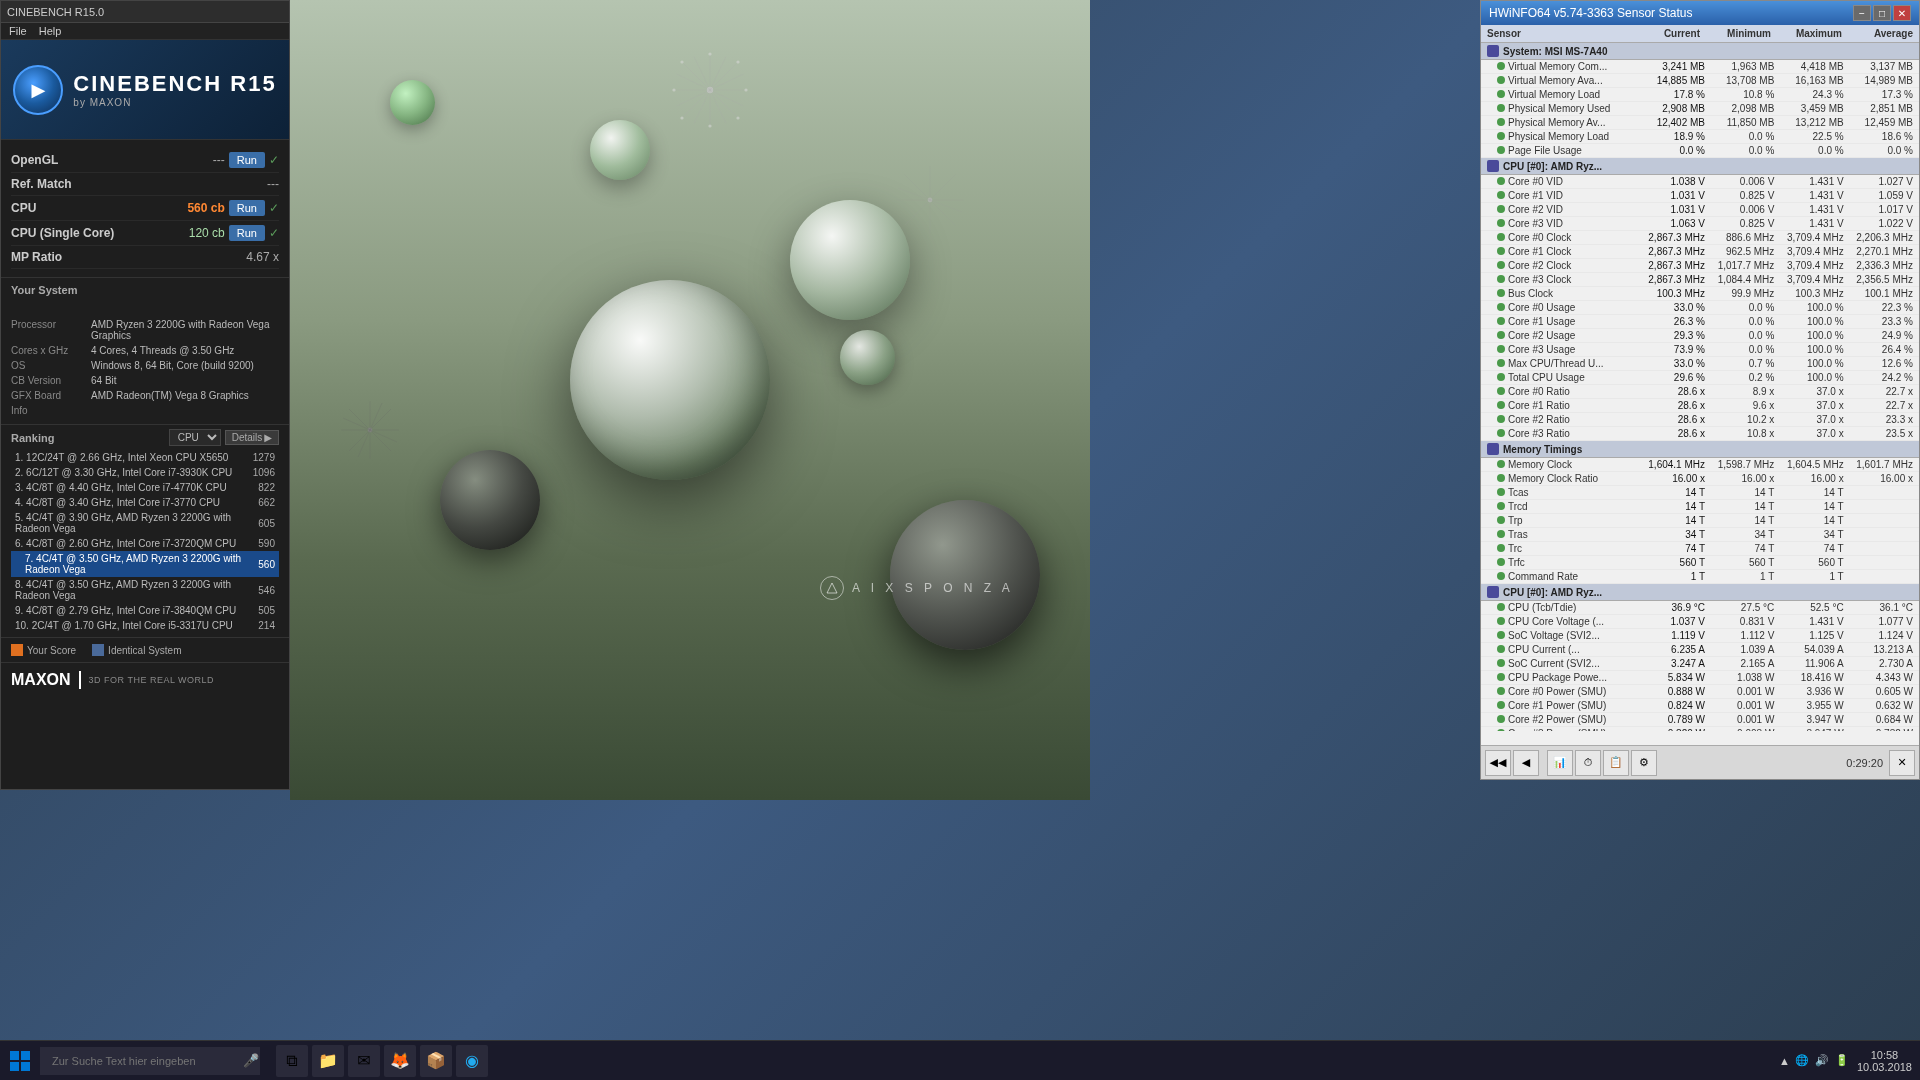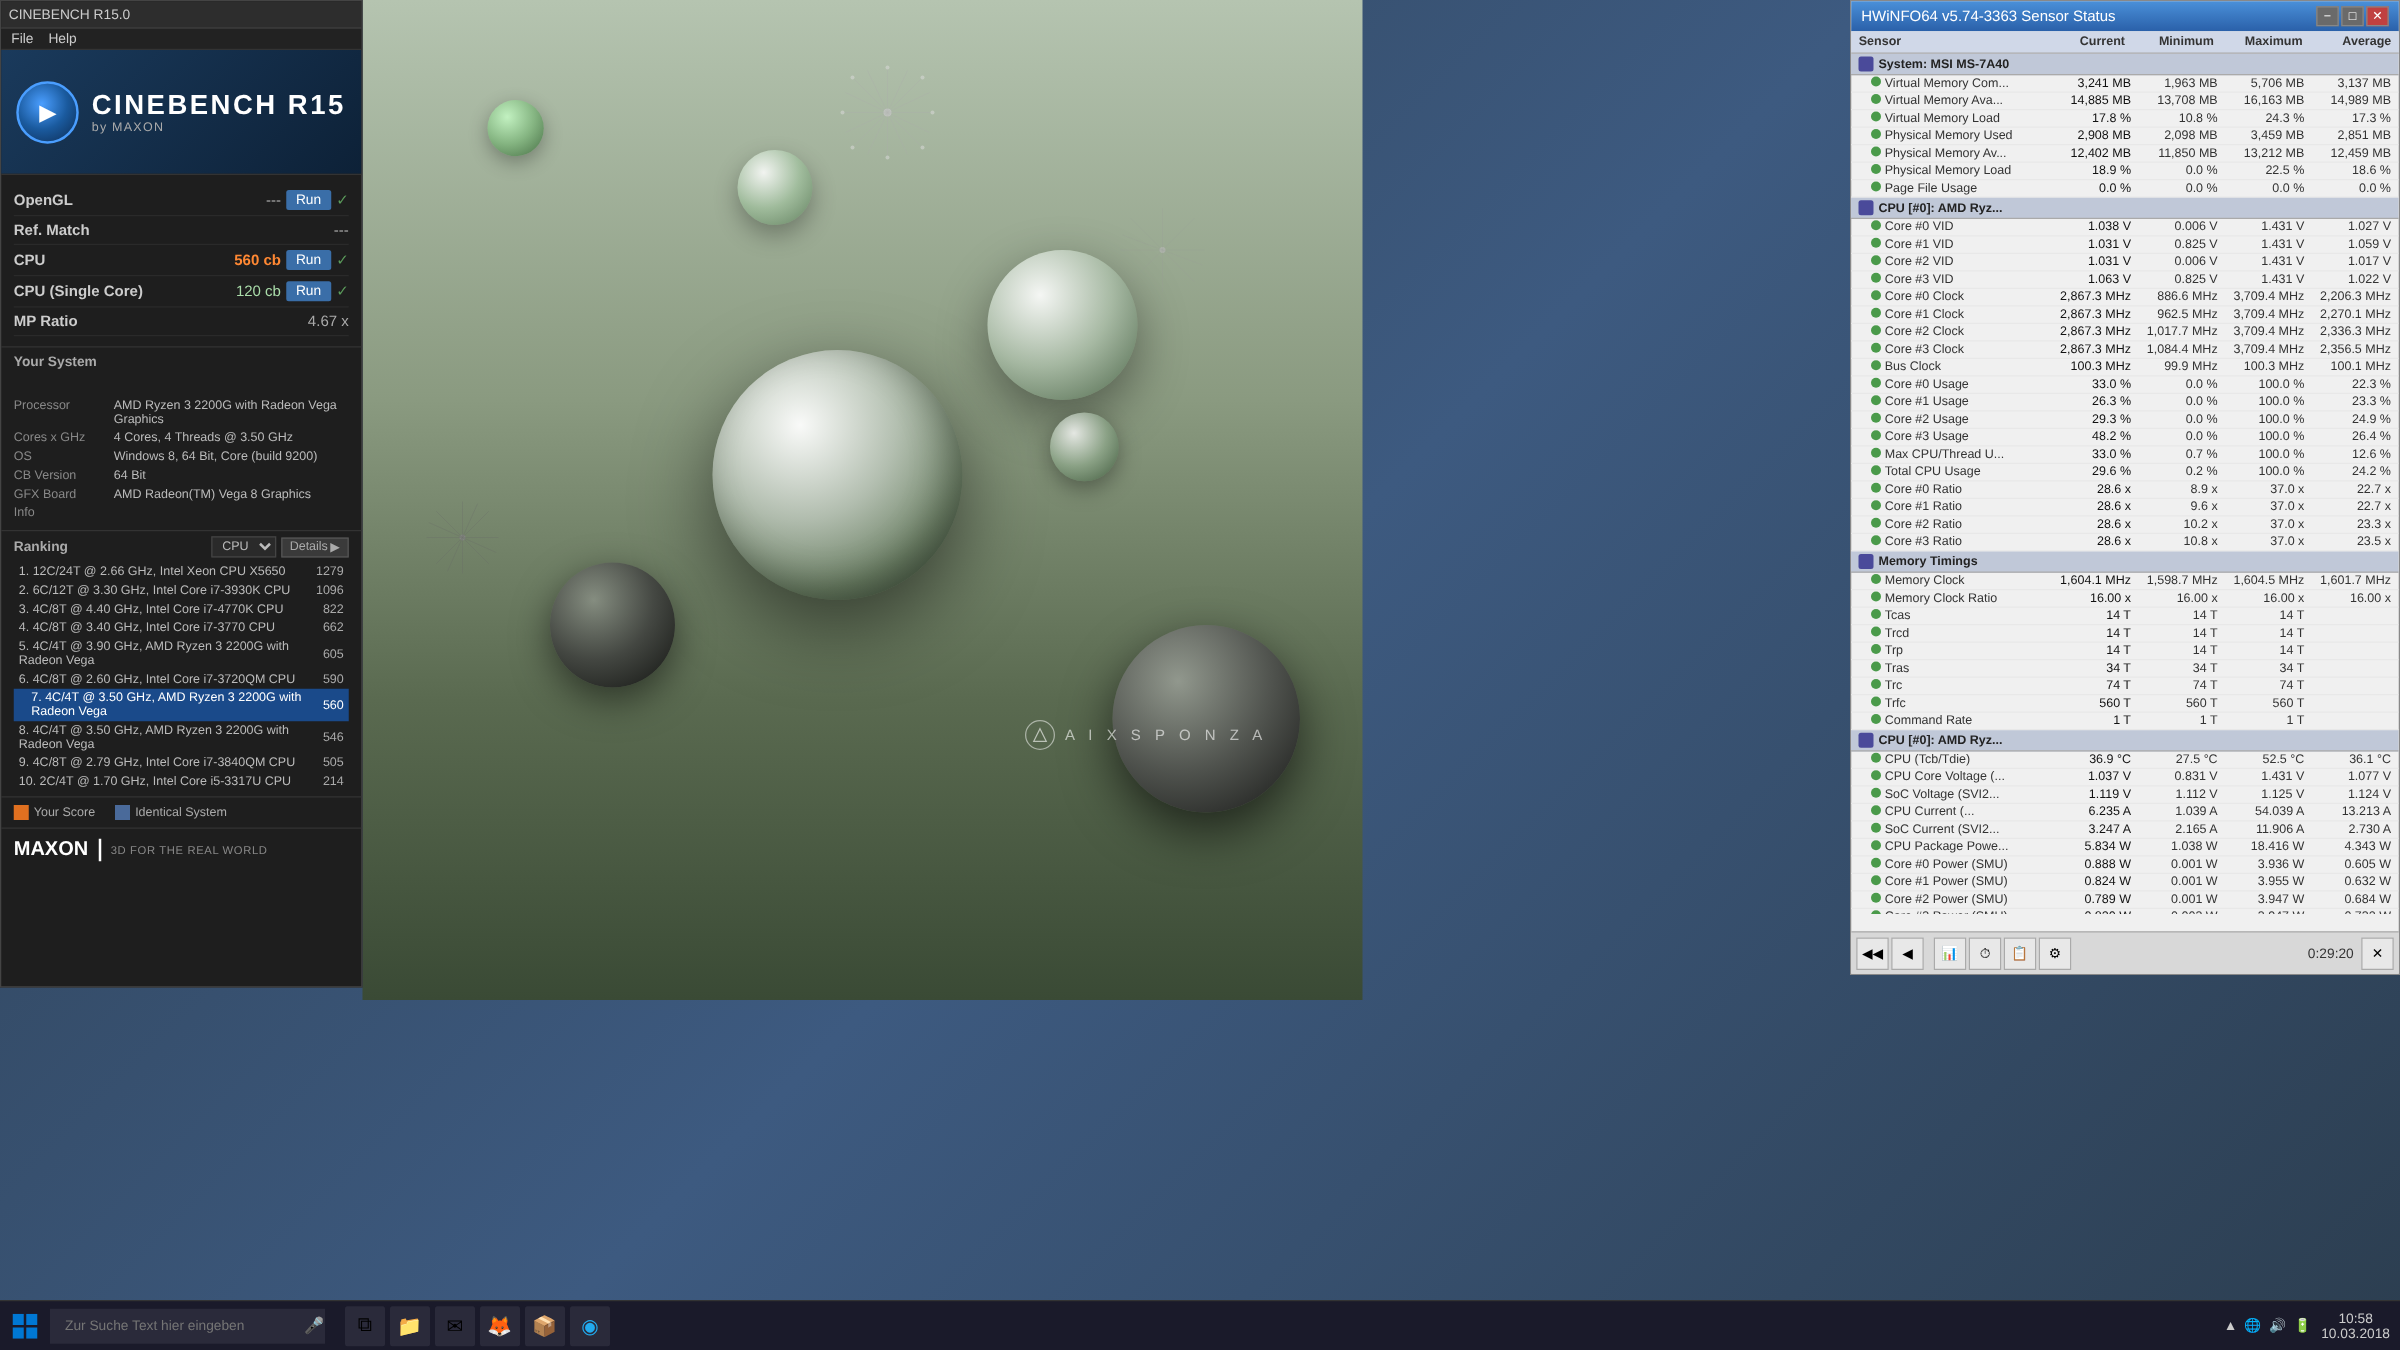--- a/index.html
+++ b/index.html
@@ -871,21 +871,21 @@
       <div class="hwinfo-section-header">
         <span class="hwinfo-section-icon"></span>
         <span>System: MSI MS-7A40</span>
       </div>
       <div class="hwinfo-row">
         <span class="col-sensor">
           <span class="sensor-dot green"></span>Virtual Memory Com...
         </span>
         <span class="col-current">3,241 MB</span>
         <span class="col-min">1,963 MB</span>
-        <span class="col-max">5,706 MB</span>
+        <span class="col-max">4,418 MB</span>
         <span class="col-avg">3,137 MB</span>
       </div>
       <div class="hwinfo-row">
         <span class="col-sensor">
           <span class="sensor-dot green"></span>Virtual Memory Ava...
         </span>
         <span class="col-current">14,885 MB</span>
         <span class="col-min">13,708 MB</span>
         <span class="col-max">16,163 MB</span>
         <span class="col-avg">14,989 MB</span>
@@ -1044,21 +1044,21 @@
         </span>
         <span class="col-current">29.3 %</span>
         <span class="col-min">0.0 %</span>
         <span class="col-max">100.0 %</span>
         <span class="col-avg">24.9 %</span>
       </div>
       <div class="hwinfo-row">
         <span class="col-sensor">
           <span class="sensor-dot green"></span>Core #3 Usage
         </span>
-        <span class="col-current">48.2 %</span>
+        <span class="col-current">73.9 %</span>
         <span class="col-min">0.0 %</span>
         <span class="col-max">100.0 %</span>
         <span class="col-avg">26.4 %</span>
       </div>
       <div class="hwinfo-row">
         <span class="col-sensor">
           <span class="sensor-dot green"></span>Max CPU/Thread U...
         </span>
         <span class="col-current">33.0 %</span>
         <span class="col-min">0.7 %</span>

